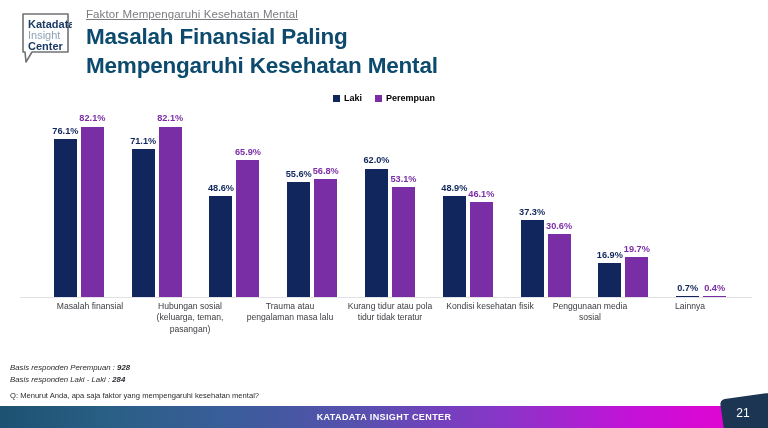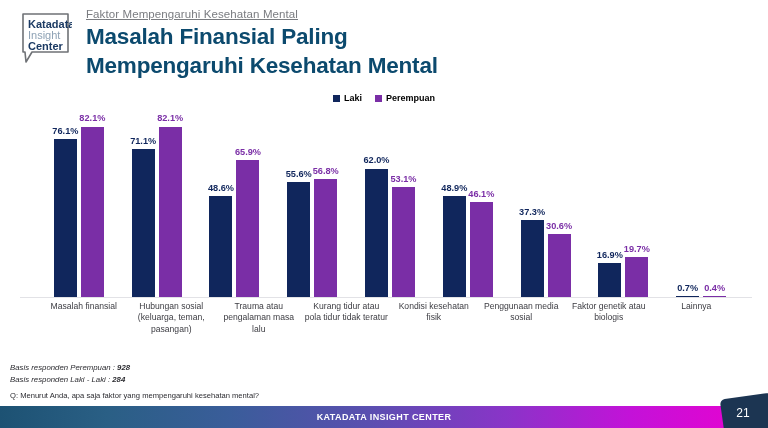--- a/index.html
+++ b/index.html
@@ -347,21 +347,20 @@
   </div>
   <div class="axis-line"></div>
 
   <div class="cats" id="cats">
       <div class="cat">Masalah finansial</div>
       <div class="cat">Hubungan sosial (keluarga, teman, pasangan)</div>
       <div class="cat">Trauma atau pengalaman masa lalu</div>
       <div class="cat">Kurang tidur atau pola tidur tidak teratur</div>
       <div class="cat">Kondisi kesehatan fisik</div>
       <div class="cat">Penggunaan media sosial</div>
-      <div class="cat">Faktor genetik atau biologis</div>
       <div class="cat">Lainnya</div>
     </div>
 
   <div class="notes">
     <div class="src"><span>Basis responden Perempuan : </span><b>928</b></div>
     <div class="src"><span>Basis responden Laki - Laki : </span><b>284</b></div>
     <div class="q">Q: Menurut Anda, apa saja faktor yang mempengaruhi kesehatan mental?</div>
   </div>
 
   <div class="bottombar">

